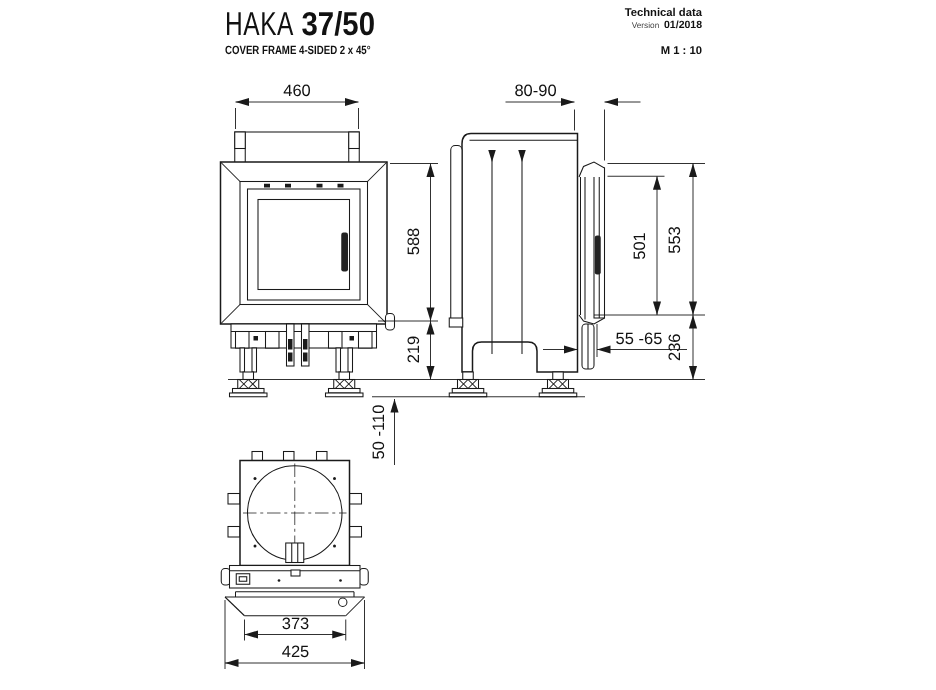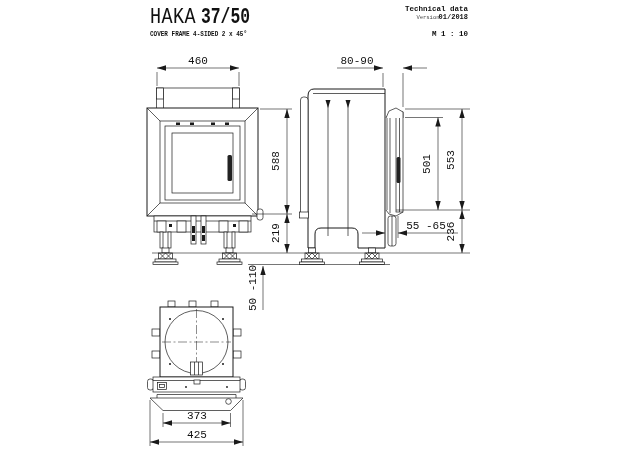--- a/index.html
+++ b/index.html
@@ -1,20 +1,20 @@
 <!DOCTYPE html>
 <html><head>
 <meta charset="utf-8">
 <style>
   html,body{margin:0;padding:0;background:#e8e8e8;}
   .sheet{
     position:relative;
     width:624px;height:460px;
     background:#ffffff;
-    font-family:Liberation Mono, monospace;
+    font-family:Liberation Sans, sans-serif;
     overflow:hidden;
   }
   svg text{fill:#111;}
   .dimtxt{font-size:11px;}
   .t-model{font-size:22px;font-weight:400;letter-spacing:0.5px;}
   .t-size{font-size:22px;font-weight:700;}
   .t-sub{font-size:8px;font-weight:700;}
   .t-tech{font-size:7.5px;font-weight:700;}
   .t-verl{font-size:5.5px;fill:#444;}
   .t-verv{font-size:7px;font-weight:700;}

